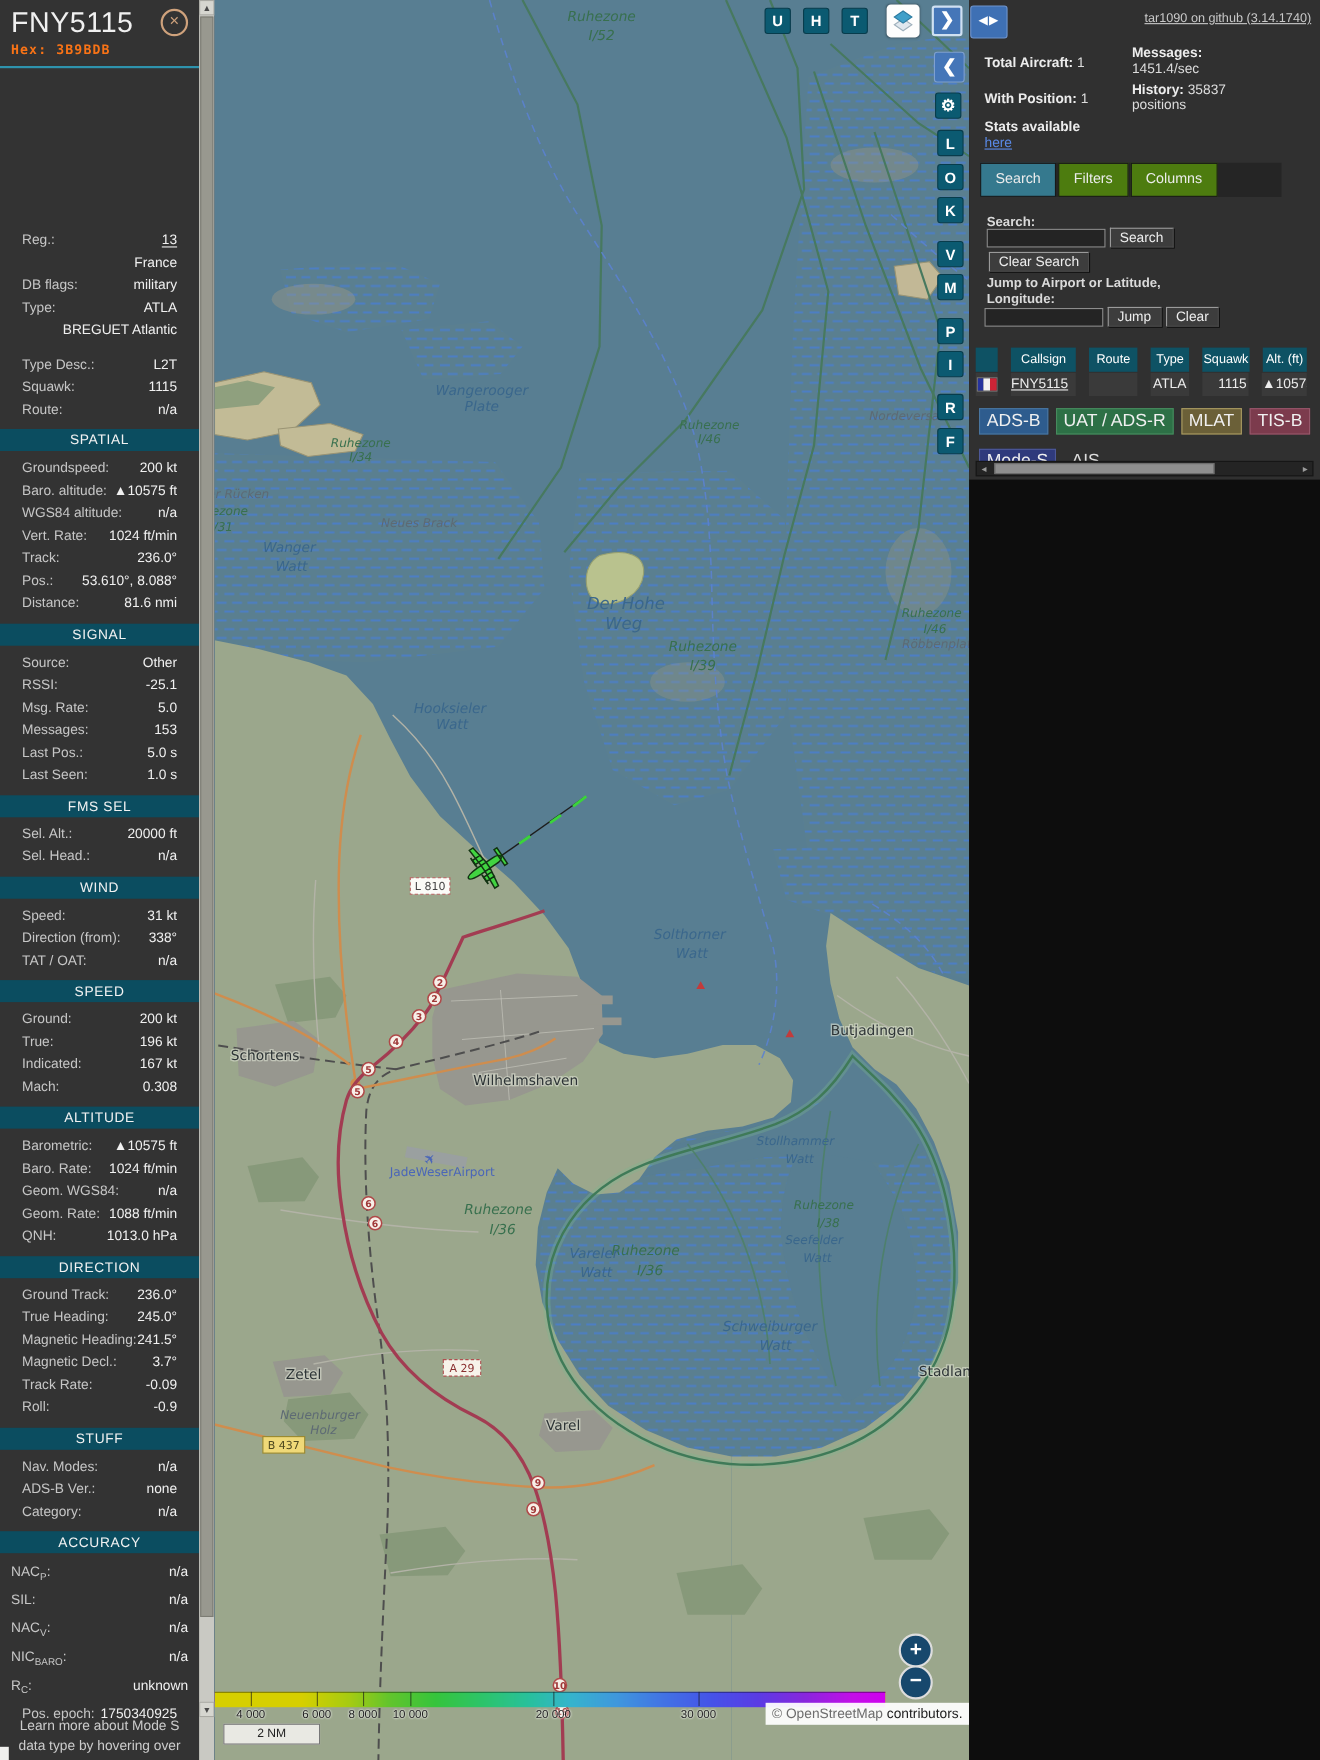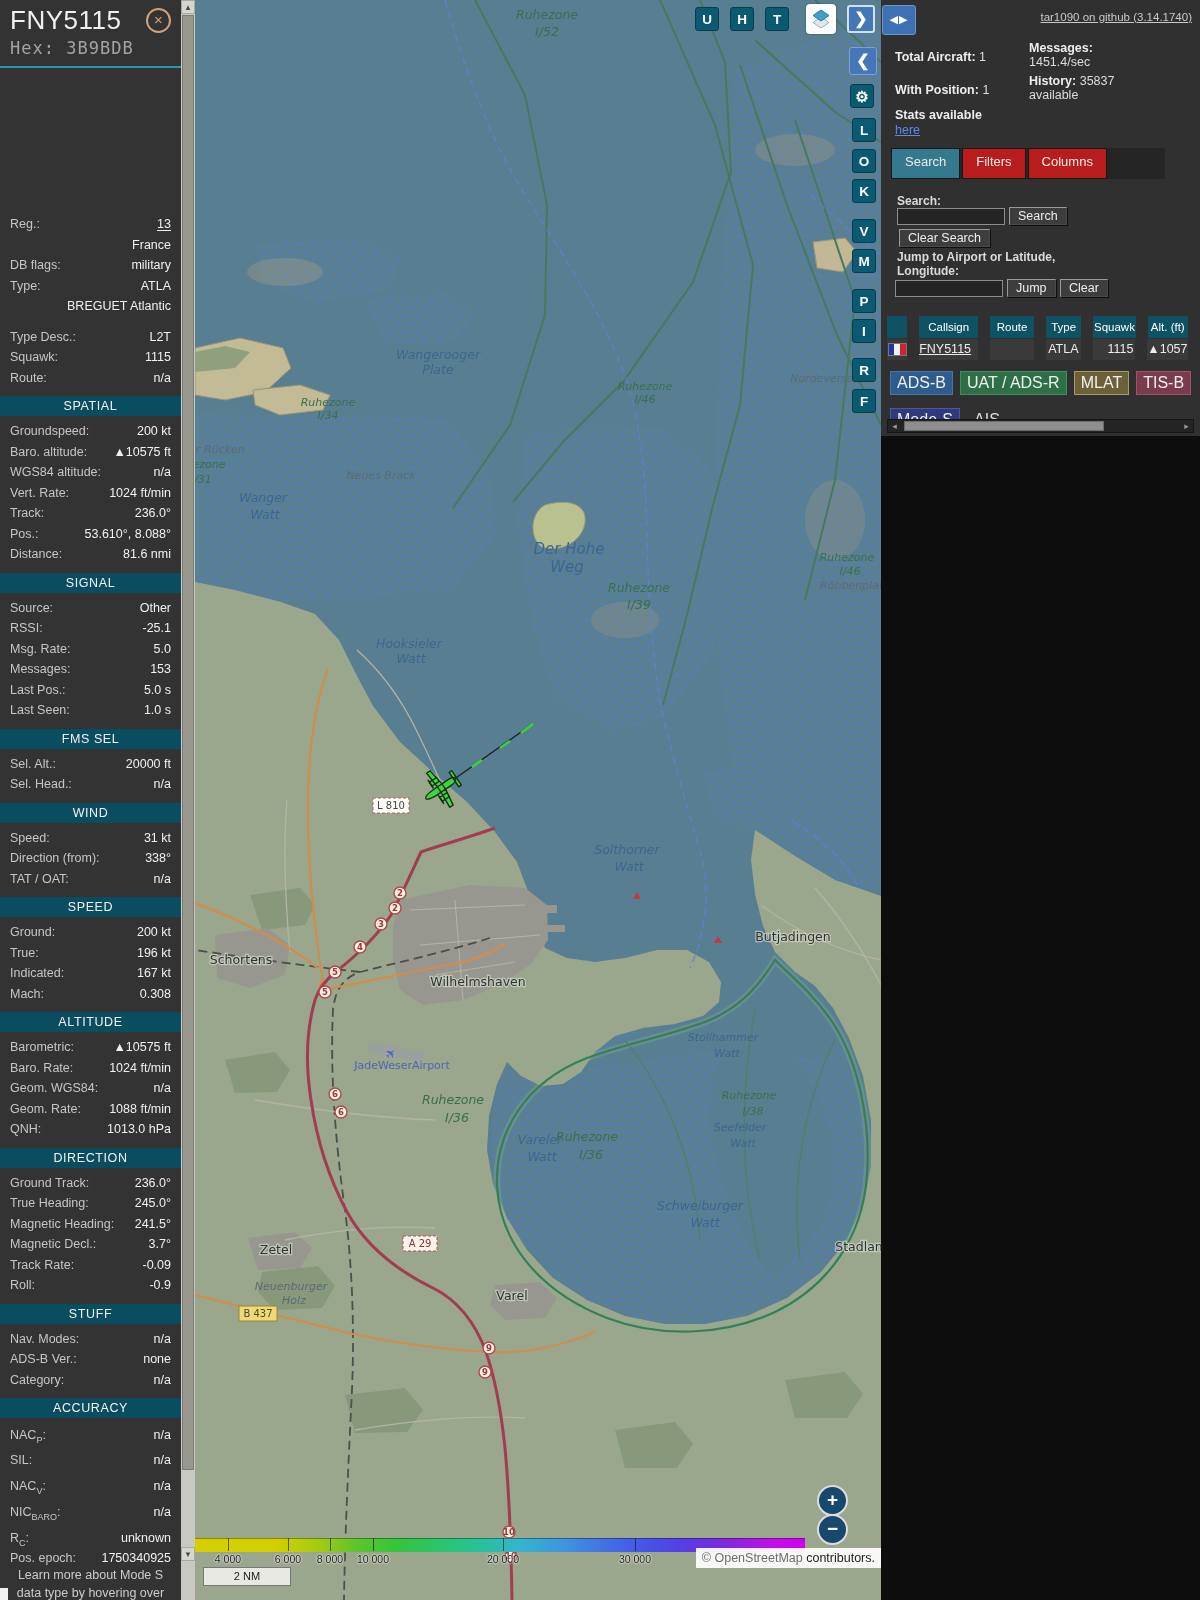--- a/index.html
+++ b/index.html
@@ -6,25 +6,25 @@
   body{width:1200px;height:1600px;position:relative;overflow:hidden;
        font-family:"Liberation Sans",sans-serif;background:#2e2e2e;color:#ddd}
 
   
   #left-sidebar{position:absolute;left:0;top:0;width:195px;height:1600px;background:#333}
   .sb-content{position:absolute;left:0;top:0;width:181px;height:1600px;overflow:hidden}
   .sb-head{padding:5px 10px 0}
   .cs-title{font-size:26px;color:#f0f0f0;letter-spacing:.5px}
   .close-btn{float:right;width:21px;height:21px;border:2px solid #cfa27c;border-radius:50%;
              color:#cfa27c;font-size:15px;line-height:20px;text-align:center;margin-top:3px;cursor:pointer}
-  .hex-line{padding:2px 10px 0;font-family:"DejaVu Sans Mono",monospace;font-weight:normal;
-            font-size:17px;color:#a3a3a3;letter-spacing:1px}
+  .hex-line{padding:2px 10px 0;font-family:"DejaVu Sans Mono",monospace;font-weight:bold;
+            font-size:12px;color:#f97316;letter-spacing:1px}
   .sb-divider{border-bottom:2px solid #2e93ad;margin-top:8px}
   .photo-spacer{height:146px}
-  .row{display:flex;justify-content:space-between;padding:1px 10px;font-size:12.5px;line-height:1.48}
+  .row{display:flex;justify-content:space-between;padding:1px 20px;font-size:12.5px;line-height:1.48}
   .row .l{color:#c6c6c6;white-space:nowrap}
   .row .v{color:#f0f0f0;text-align:right}
   #sec-top .row:nth-of-type(1) .v{text-decoration:underline;text-underline-offset:2px}
   #sec-top .row:nth-of-type(6){margin-top:10px}
   .sech{background:#0b4d60;color:#f2f2f2;text-align:center;font-size:12.5px;letter-spacing:.6px;
         padding:3px 0;margin:8px 0 5px}
   sub{font-size:9px}
   .learn-more{margin-top:14px;padding:0 8px;text-align:center;font-size:12.5px;color:#cccccc;line-height:1.45}
   .pos-epoch{position:absolute;left:0;right:0;bottom:32px}
   
@@ -86,21 +86,21 @@
   #right-panel{position:absolute;left:881px;top:0;width:319px;height:1600px;background:#0d0d0d}
   .rp-top{position:absolute;left:0;top:0;width:319px;height:436px;background:#303030}
   .panel-toggle{position:absolute;left:1px;top:5px;width:32px;height:28px;background:#3e70b4;
                 border:1px solid #6f94cc;border-radius:3px;color:#fff;font-size:11px;text-align:center;
                 line-height:27px;letter-spacing:1px;cursor:pointer}
   .gh-link{position:absolute;right:8px;top:11px;font-size:11.5px;color:#c9c9c9;text-decoration:underline;cursor:pointer}
   .stat{position:absolute;font-size:12.5px;color:#dcdcdc}
   .stat b{color:#ececec}
   .stats-link{color:#5a8ae8;text-decoration:underline;cursor:pointer}
   .tabstrip{position:absolute;left:10px;top:148px;width:274px;height:31px;background:#252525;display:flex}
-  .tab{padding:5px 13px;font-size:13px;color:#ececec;background:#b91c1c;border:1px solid #181818;
+  .tab{padding:5px 13px;font-size:13px;color:#ececec;background:#4d7c0f;border:1px solid #181818;
        margin-right:2px;cursor:pointer;white-space:nowrap}
   .tab.active{background:#35798e}
   .flabel{position:absolute;font-size:12px;font-weight:bold;color:#dadada}
   .pinput{position:absolute;width:100px;height:13px;background:#242424;border:1px solid #8c8c8c;
           color:#eee;font-size:12px;padding:1px 3px}
   .pbtn{position:absolute;background:#3d3d3d;border:1px solid #9a9a9a;border-right-color:#4a4a4a;
         border-bottom-color:#4a4a4a;box-shadow:1px 1px 0 rgba(0,0,0,.7);color:#ededed;
         font-size:12.5px;padding:1px 8px;cursor:pointer;font-family:"Liberation Sans",sans-serif}
   .ptable{position:absolute;left:6px;top:316px;width:313px}
   .thead,.trow{display:flex;gap:12px}
@@ -711,21 +711,21 @@
     <div class="stat" style="left:14px;top:83px">
       <b>With Position:</b> <span>1</span></div>
     <div class="stat" style="left:14px;top:108px">
       <b>Stats available</b></div>
     <div class="stat" style="left:14px;top:123px">
       <span class="stats-link">here</span></div>
     <div class="stat" style="left:148px;top:41px">
       <b>Messages:</b><br><span>1451.4/sec</span></div>
     <div class="stat" style="left:148px;top:74px">
       <b>History:</b> <span>35837</span><br>
-      <span>available</span></div>
+      <span>positions</span></div>
 
     <div class="tabstrip">
       <div class="tab active">Search</div>
       <div class="tab">Filters</div>
       <div class="tab">Columns</div>
     </div>
 
     <div class="flabel" style="left:16px;top:194px">Search:</div>
     <input class="pinput" style="left: 16px; top: 208px;">
     <button class="pbtn" style="left:128px;top:207px">Search</button>

